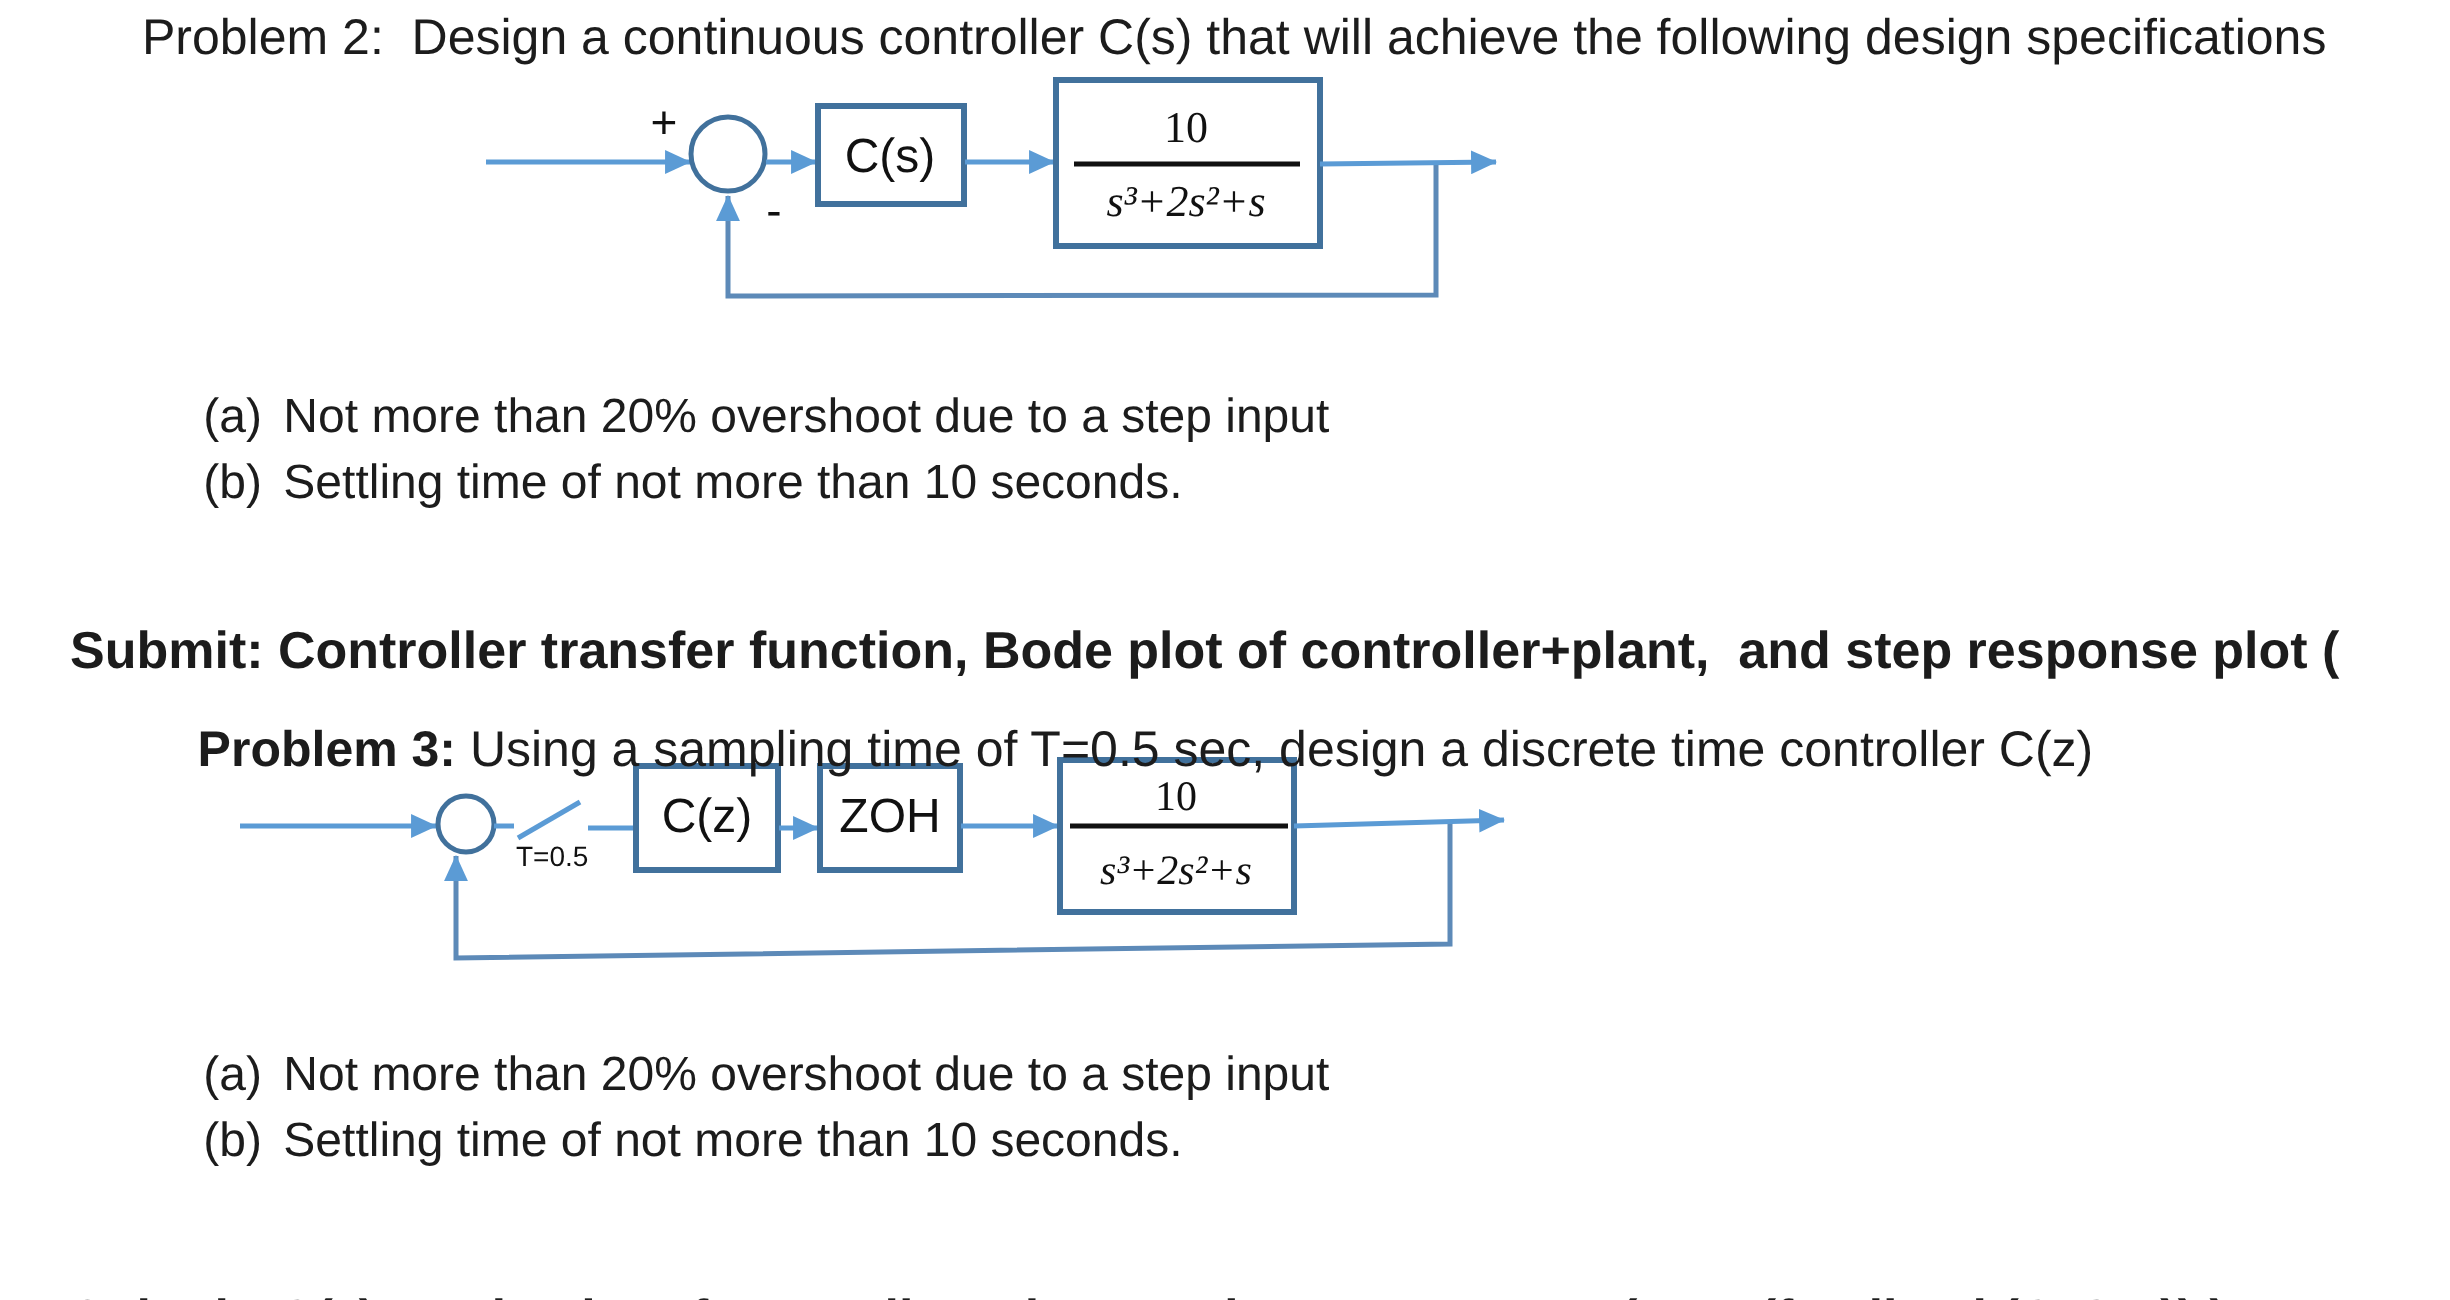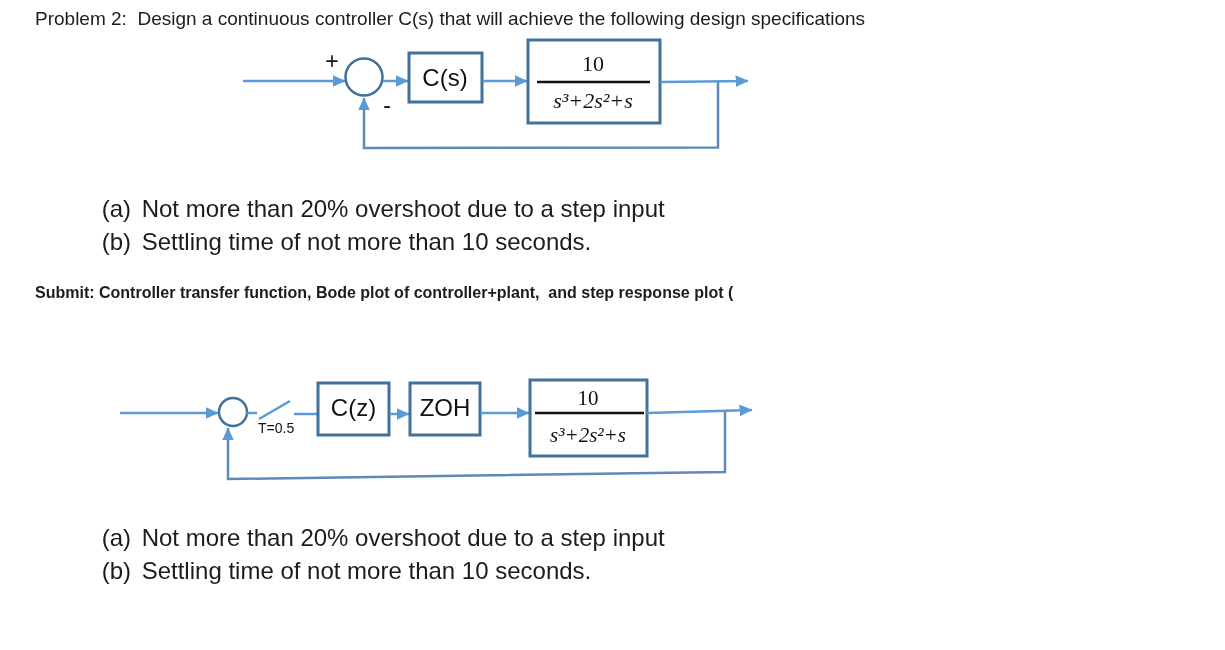--- a/index.html
+++ b/index.html
@@ -6,26 +6,26 @@
   .page {
     position: relative;
     width: 1225px;
     height: 650px;
     background: #ffffff;
     font-family: "Liberation Sans", "DejaVu Sans", sans-serif;
     color: #1c1c1c;
     overflow: hidden;
   }
   .abs { position: absolute; }
-  .txt { font-size: 19px; line-height: 26px; white-space: pre-wrap; }
+  .txt { font-size: 25px; line-height: 26px; white-space: pre-wrap; margin-left: 36px; }
   .bold { font-weight: 700; }
   .title { left: 35px; }
   .spec { left: 75px; font-size: 24px; white-space: pre-wrap; }
   .spec .marker { display: inline-block; width: 40px; }
-  .submit { left: 35px; font-size: 16px; font-weight: 700; white-space: pre-wrap; }
+  .submit { left: 35px; font-size: 26px; font-weight: 700; white-space: pre-wrap; }
   .submit .line { height: 34px; }
   svg.diagram-layer {
     position: absolute;
     left: 0; top: 0;
     width: 1225px; height: 650px;
     pointer-events: none;
   }
   svg text { font-family: "Liberation Sans", "DejaVu Sans", sans-serif; fill: #111111; }
   svg text.math-num { font-family: "Liberation Serif", "DejaVu Serif", serif; }
   svg text.math-den { font-family: "Liberation Serif", "DejaVu Serif", serif; font-style: italic; }
@@ -87,20 +87,23 @@
     <span class="marker">(a)</span><span>Not more than 20% overshoot due to a step input</span>
   </div>
   <div class="abs spec" style="top:200px;">
     <span class="marker">(b)</span><span>Settling time of not more than 10 seconds.</span>
   </div>
 
   <div class="abs submit" style="top:248px;">
     <div class="line">Submit: Controller transfer function, Bode plot of controller+plant,  and step response plot (</div>
   </div>
 
+  <div class="abs txt title" style="top:336px;">
+    <span class="bold">Problem 3:</span><span> Using a sampling time of T=0.5 sec, design a discrete time controller C(z)</span>
+  </div>
 
   <div class="abs spec" style="top:496px;">
     <span class="marker">(a)</span><span>Not more than 20% overshoot due to a step input</span>
   </div>
   <div class="abs spec" style="top:529px;">
     <span class="marker">(b)</span><span>Settling time of not more than 10 seconds.</span>
   </div>
 
   <div class="abs submit" style="top:577px; line-height:33px;">
     <div>Submit: C(z), Bode plot of controller+plant, and step response ( step(feedback(C*G,1)) )  HINT: USE</div>

